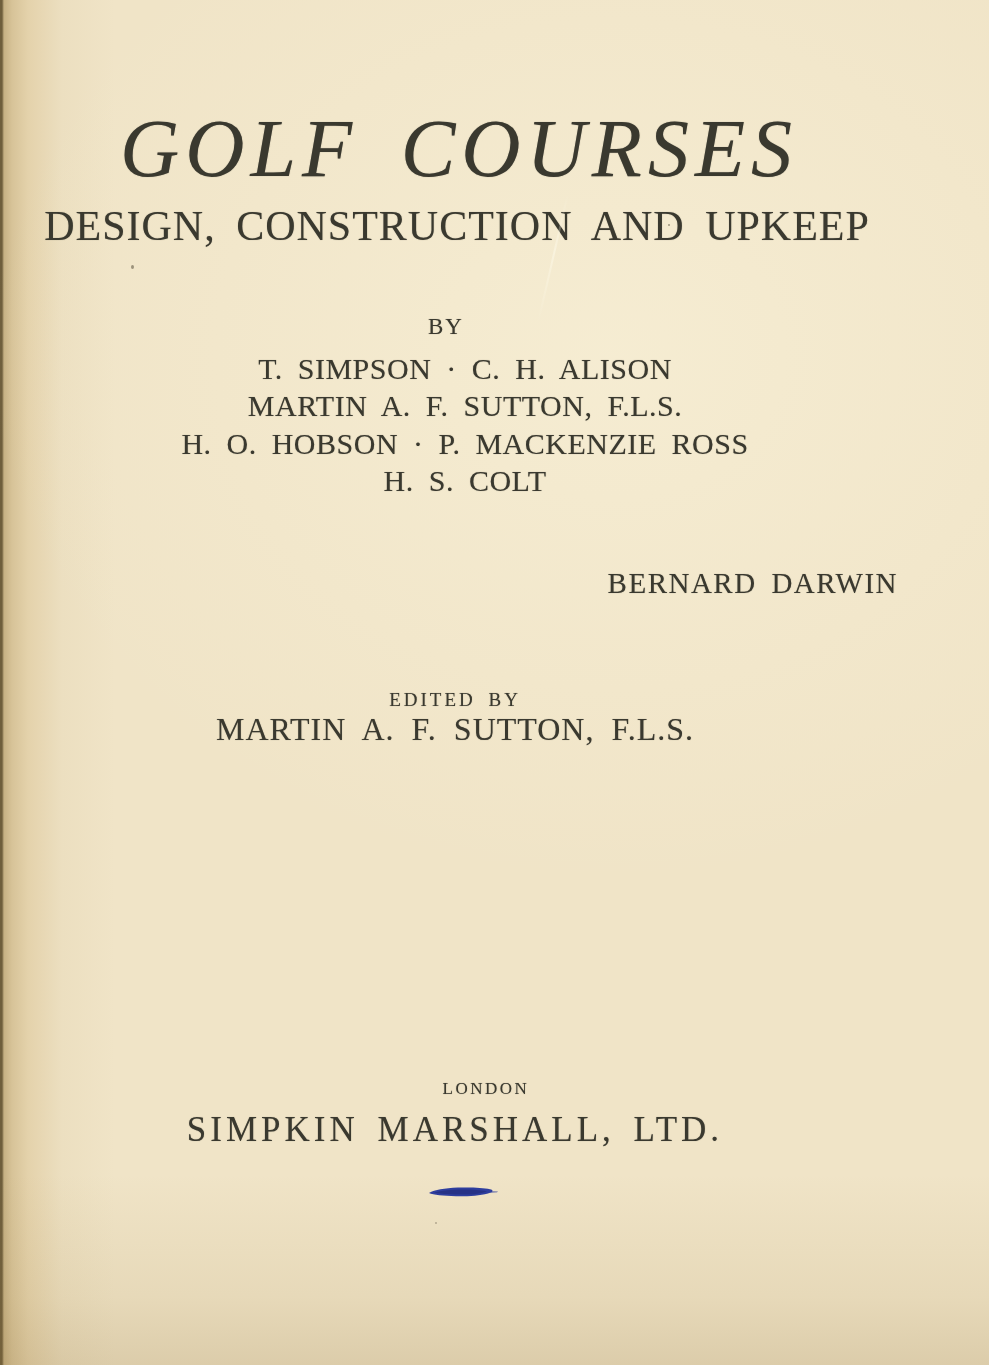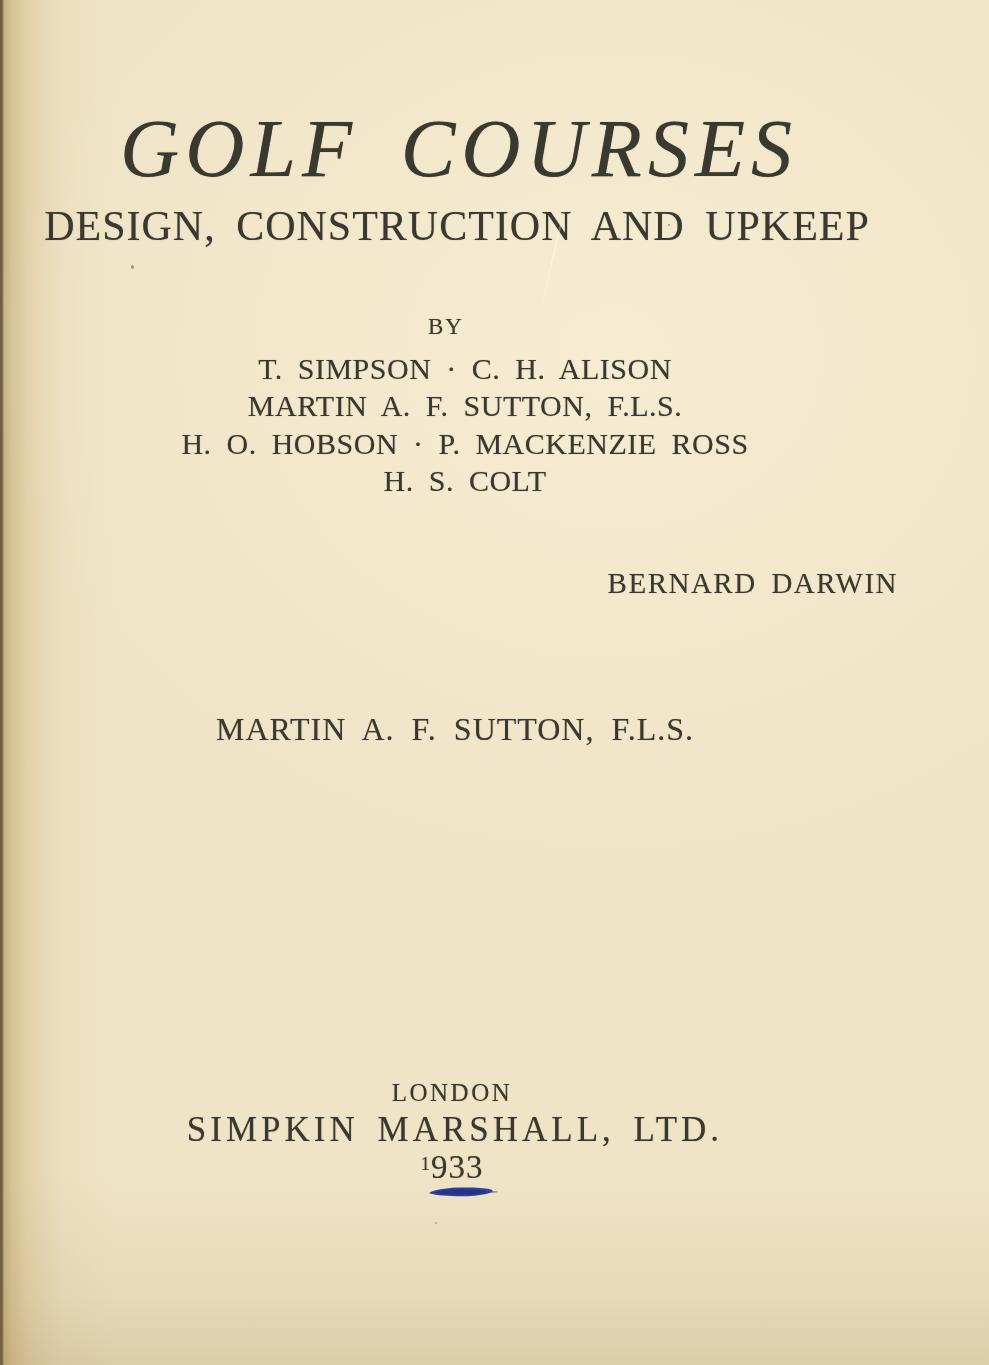--- a/index.html
+++ b/index.html
@@ -34,21 +34,21 @@
   .t-author-0     { top: 354px; }
   .t-author-1     { top: 391px; }
   .t-author-2     { top: 429px; }
   .t-author-3     { top: 466px; }
   .t-author-0, .t-author-1, .t-author-2, .t-author-3
                   { font-size: 30px; letter-spacing: 0.5px; word-spacing: 7px; padding-left: 10px; }
   .t-intro-label  { top: 542px;  font-size: 19px; letter-spacing: 4px;  word-spacing: 6px; }
   .t-intro-author { top: 569px;  width: 898px; font-size: 29px; letter-spacing: 1.5px; word-spacing: 6px; text-align: right; }
   .t-edited-label { top: 690px;  font-size: 19px; letter-spacing: 3px;  word-spacing: 5px; }
   .t-editor       { top: 713px;  font-size: 32px; letter-spacing: 1px;  word-spacing: 8px; }
-  .t-city         { top: 1080px; width: 904px; font-size: 25px; letter-spacing: 2.5px; }
+  .t-city         { top: 1080px; width: 904px; font-size: 17px; letter-spacing: 2.5px; margin-left: 34px; }
   .t-publisher    { top: 1112px; font-size: 35px; letter-spacing: 4px;  word-spacing: 6px; }
   .t-year         { top: 1151px; width: 904px; font-size: 33px; letter-spacing: 1px; }
   .year-sup       { font-size: 58%; vertical-align: 0.42em; }
   .ink-mark {
     position: absolute;
     left: 428px;
     top: 1184px;
     width: 70px;
     height: 16px;
   }
@@ -79,25 +79,25 @@
   <div class="line t-subtitle">DESIGN, CONSTRUCTION AND UPKEEP</div>
 
   <div class="line t-by">BY</div>
   <div class="line t-author-0">T. SIMPSON · C. H. ALISON</div>
   <div class="line t-author-1">MARTIN A. F. SUTTON, F.L.S.</div>
   <div class="line t-author-2">H. O. HOBSON · P. MACKENZIE ROSS</div>
   <div class="line t-author-3">H. S. COLT</div>
 
   <div class="line t-intro-author">BERNARD DARWIN</div>
 
+  <div class="line t-edited-label">EDITED BY</div>
   <div class="line t-editor">MARTIN A. F. SUTTON, F.L.S.</div>
 
   <div class="line t-city">LONDON</div>
   <div class="line t-publisher">SIMPKIN MARSHALL, LTD.</div>
-  <div class="line t-year"><span class="year-sup">1</span><span>933</span></div>
 
   <svg class="ink-mark" viewBox="0 0 70 16" xmlns="http://www.w3.org/2000/svg">
     <path opacity="0.5" d="M56,6.5 L70,7.2 L69,8.6 L56,9.6 Z" fill="#2e3e9e"></path>
     <path d="M1,9 C7,5.8 16,4.2 30,3.6 C43,3.1 55,3.8 62,5.2 C65,5.8 65.5,7.4 62.5,8.6 C54,11.8 42,12.8 28,12.2 C15,11.7 5.5,11 1,9 Z" fill="#2e3e9e"></path>
     <path opacity="0.8" d="M6,8.6 C14,6.2 26,5.2 38,5.4 C48,5.6 56,6.4 59,7.2 C54,9.6 44,10.8 32,10.6 C20,10.4 10,9.8 6,8.6 Z" fill="#24307f"></path>
   </svg>
 
   <div class="crease"></div>
   <div class="speck speck-1"></div>
   <div class="speck speck-2"></div>

